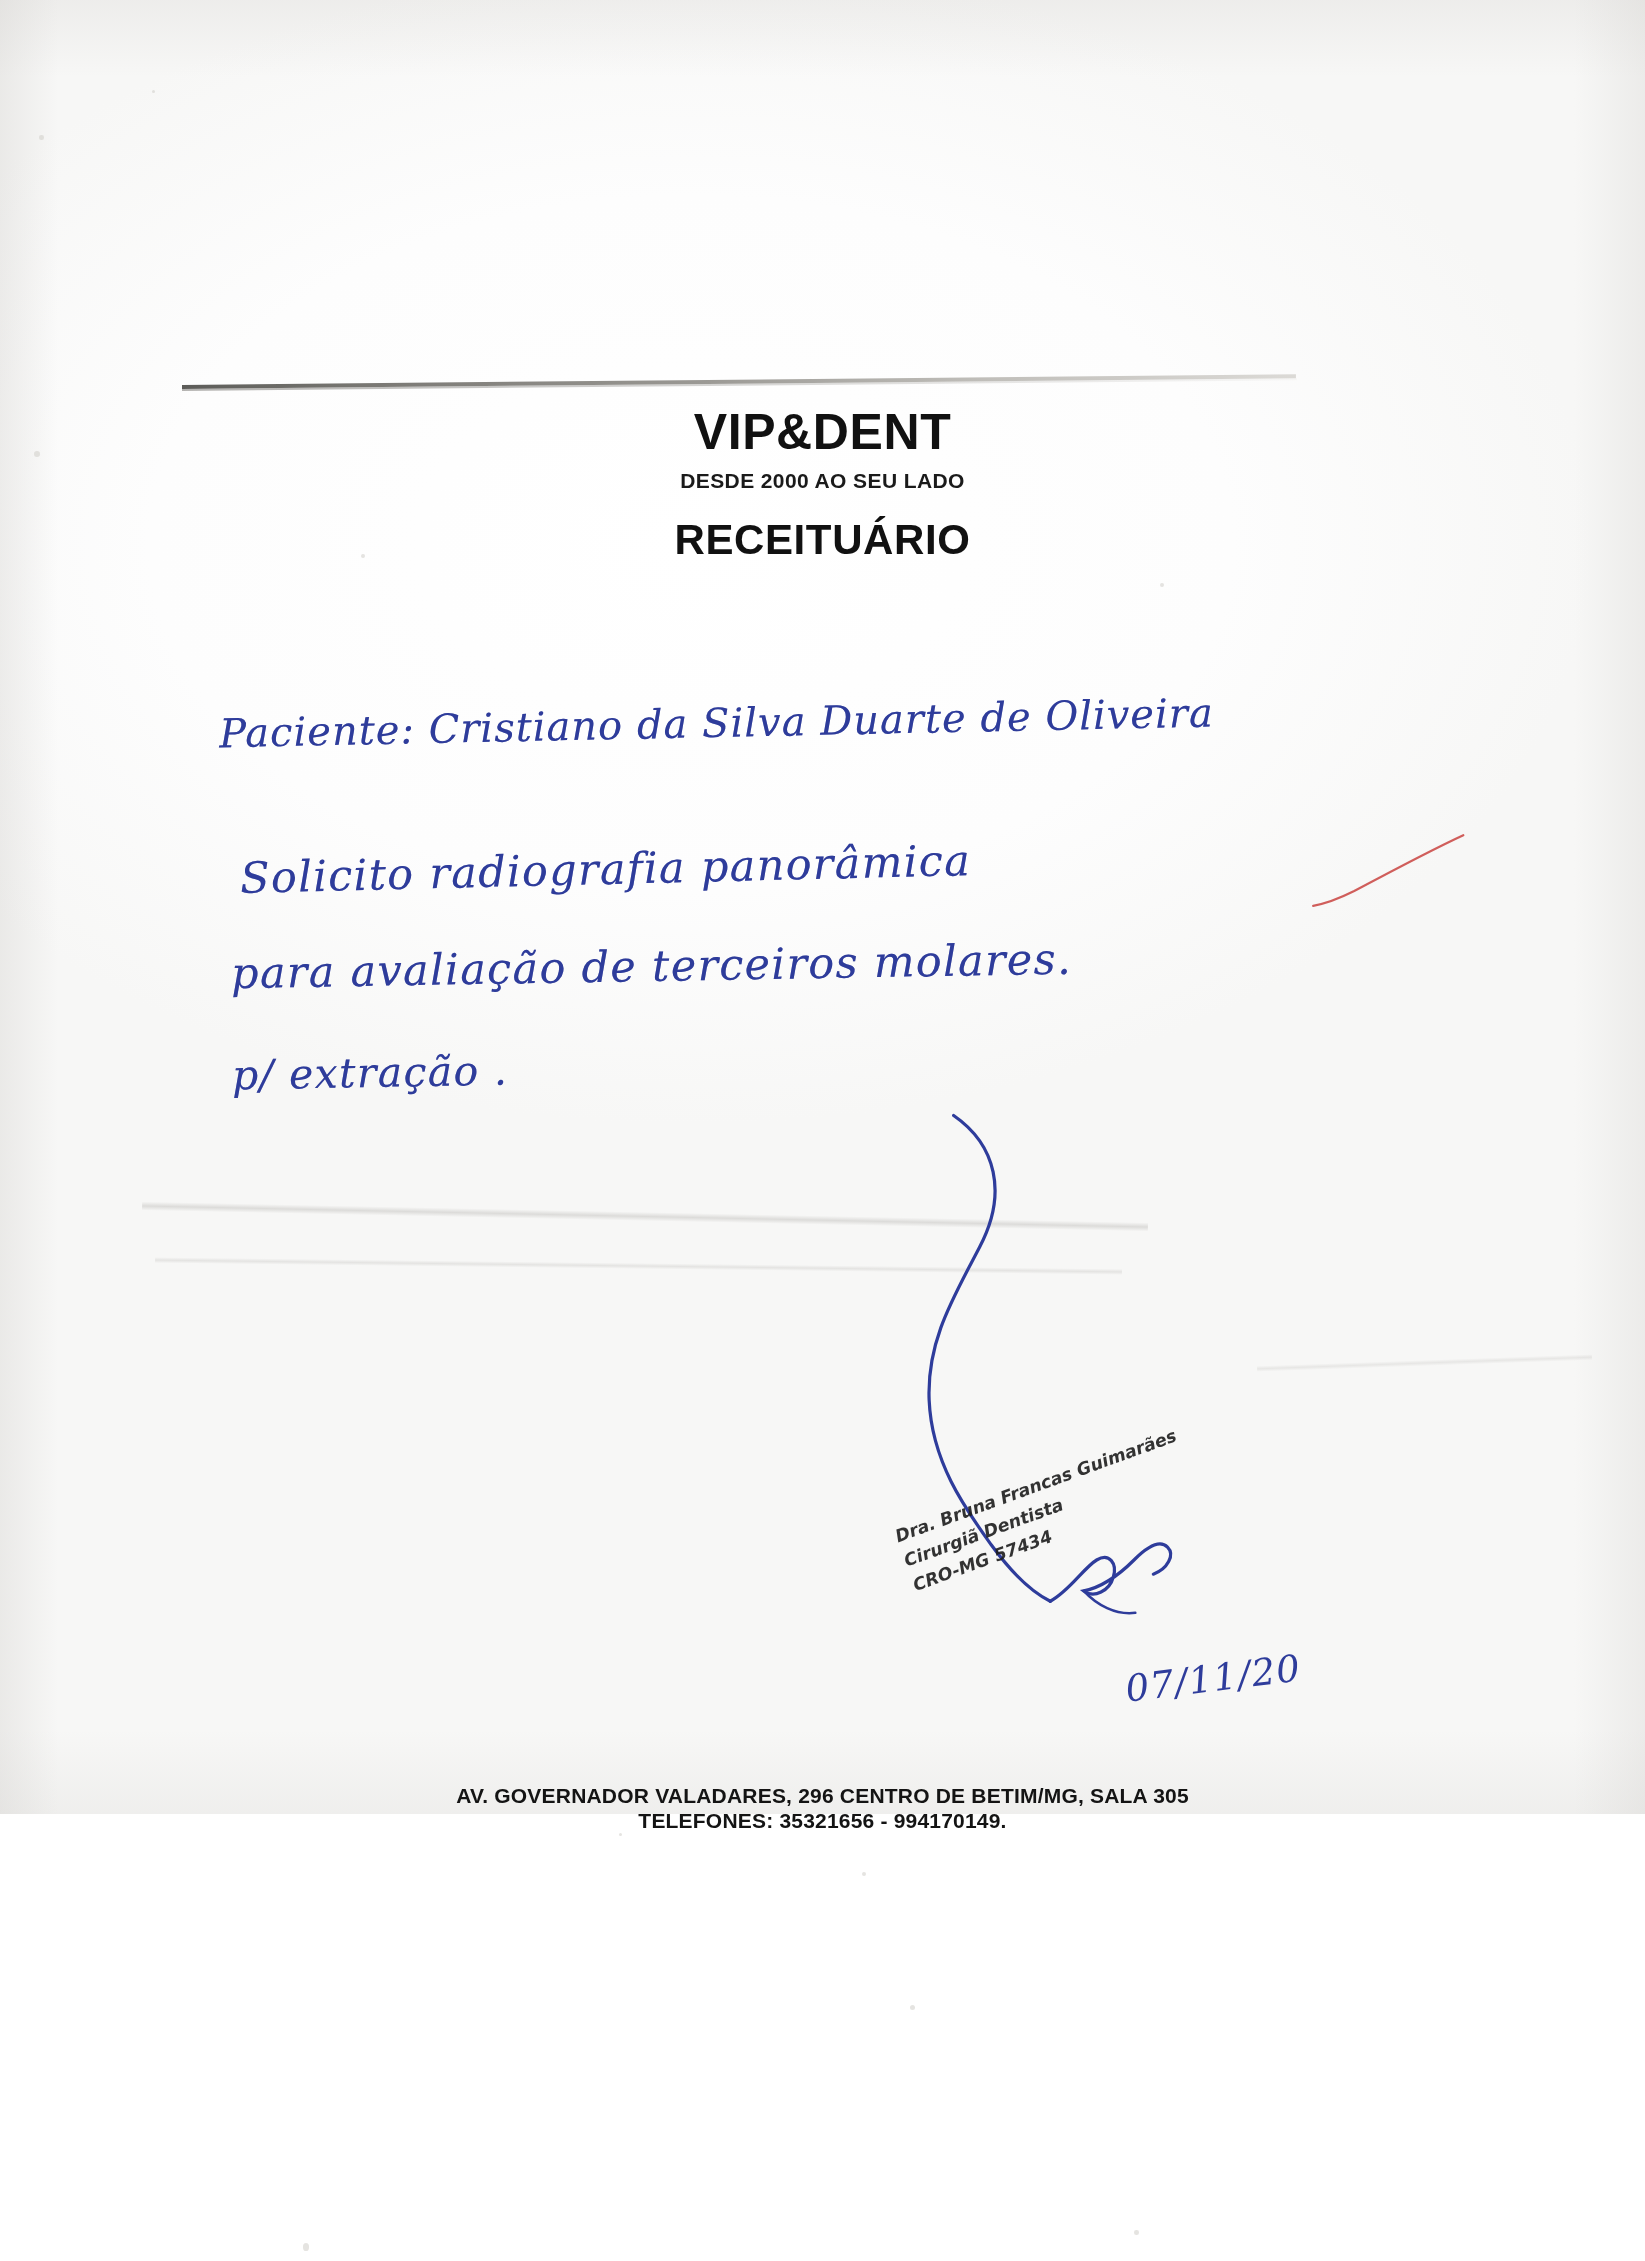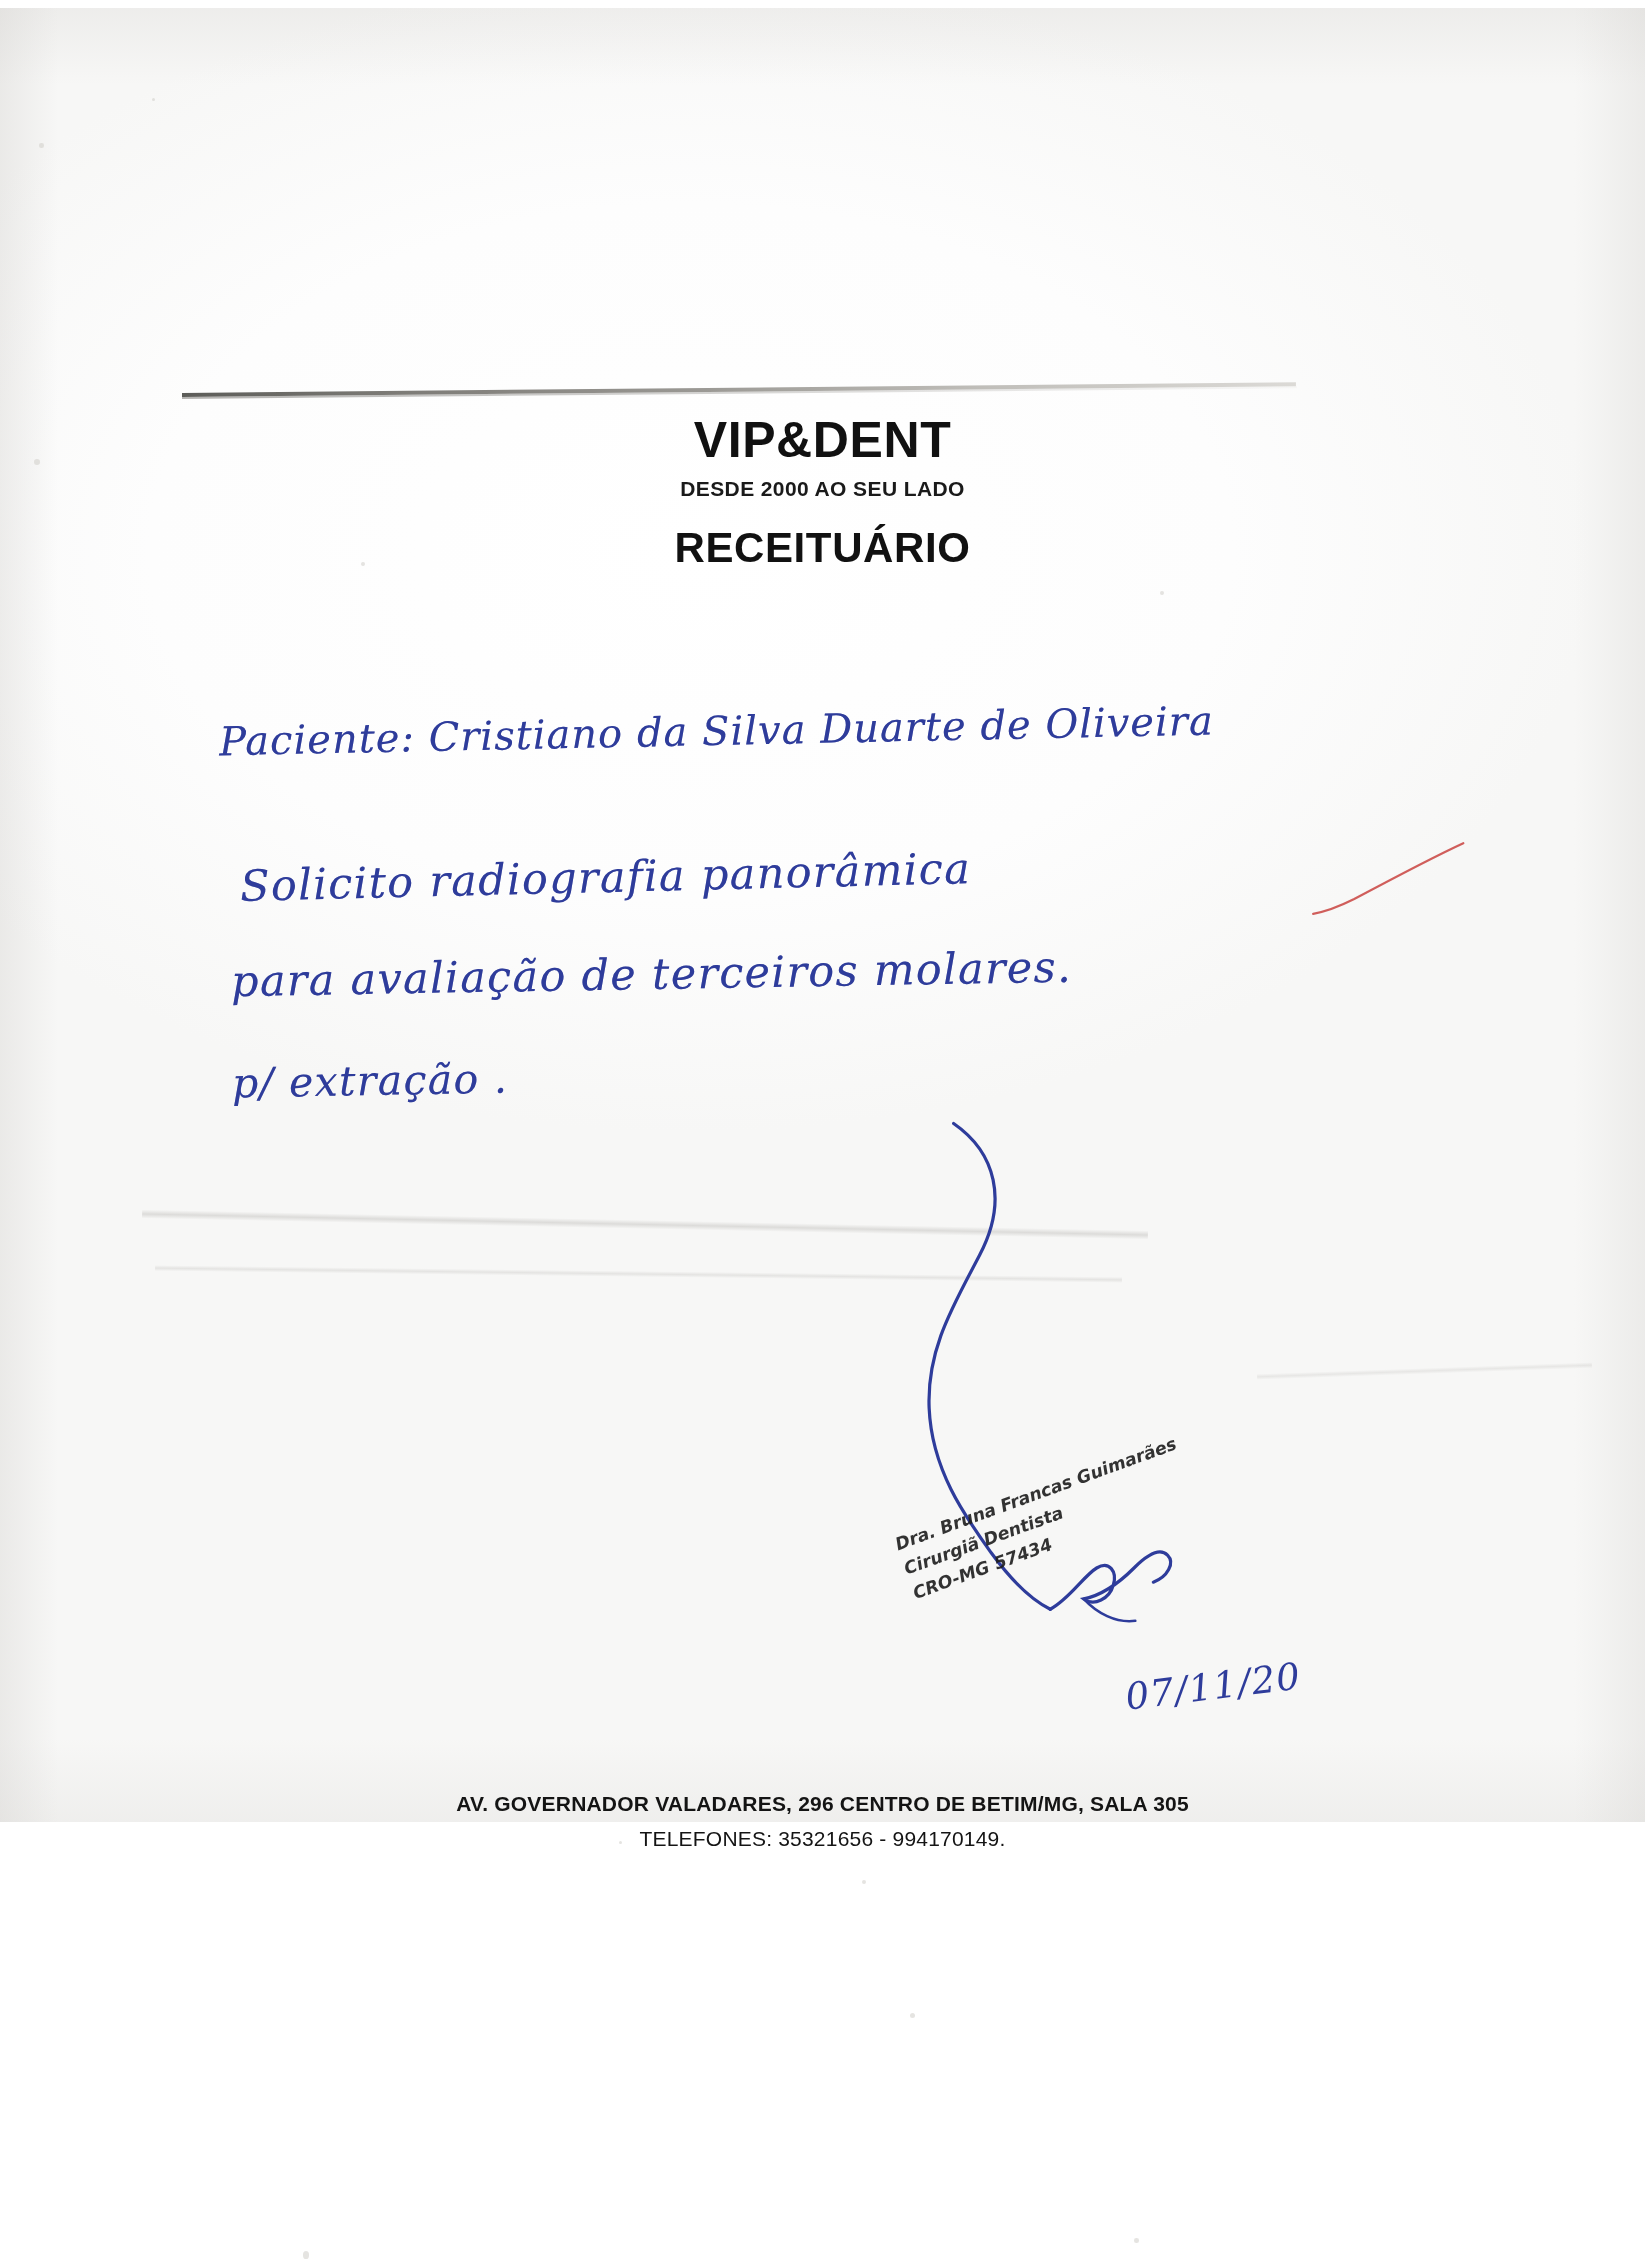--- a/index.html
+++ b/index.html
@@ -11,21 +11,21 @@
     height: 2261px;
     background: #ffffff;
     font-family: "Liberation Sans", sans-serif;
     position: relative;
     overflow: hidden;
   }
 
   
   #scan-page {
     position: absolute;
-    left: 0; top: 8px;
+    left: 0; top: 0;
     width: 1645px;
     height: 1814px;
     background:
       radial-gradient(ellipse 902px 580px at 42% 30%, #ffffff 0%, #fdfdfd 60%, #f7f7f6 100%),
       #fbfbfa;
   }
 
   
   #scan-vignette {
     position: absolute;
@@ -186,23 +186,23 @@
     width: 1645px;
     text-align: center;
     color: #141414;
   }
   #footer-address {
     font-size: 21px;
     font-weight: bold;
     letter-spacing: 0.2px;
   }
   #footer-phones {
-    margin-top: 11px;
+    margin-top: 1px;
     font-size: 21px;
-    font-weight: normal;
+    font-weight: bold;
     letter-spacing: 0.2px;
   }
 
   
   #red-mark {
     position: absolute;
     left: 1309px;
     top: 832px;
     width: 161px;
     height: 77px;

